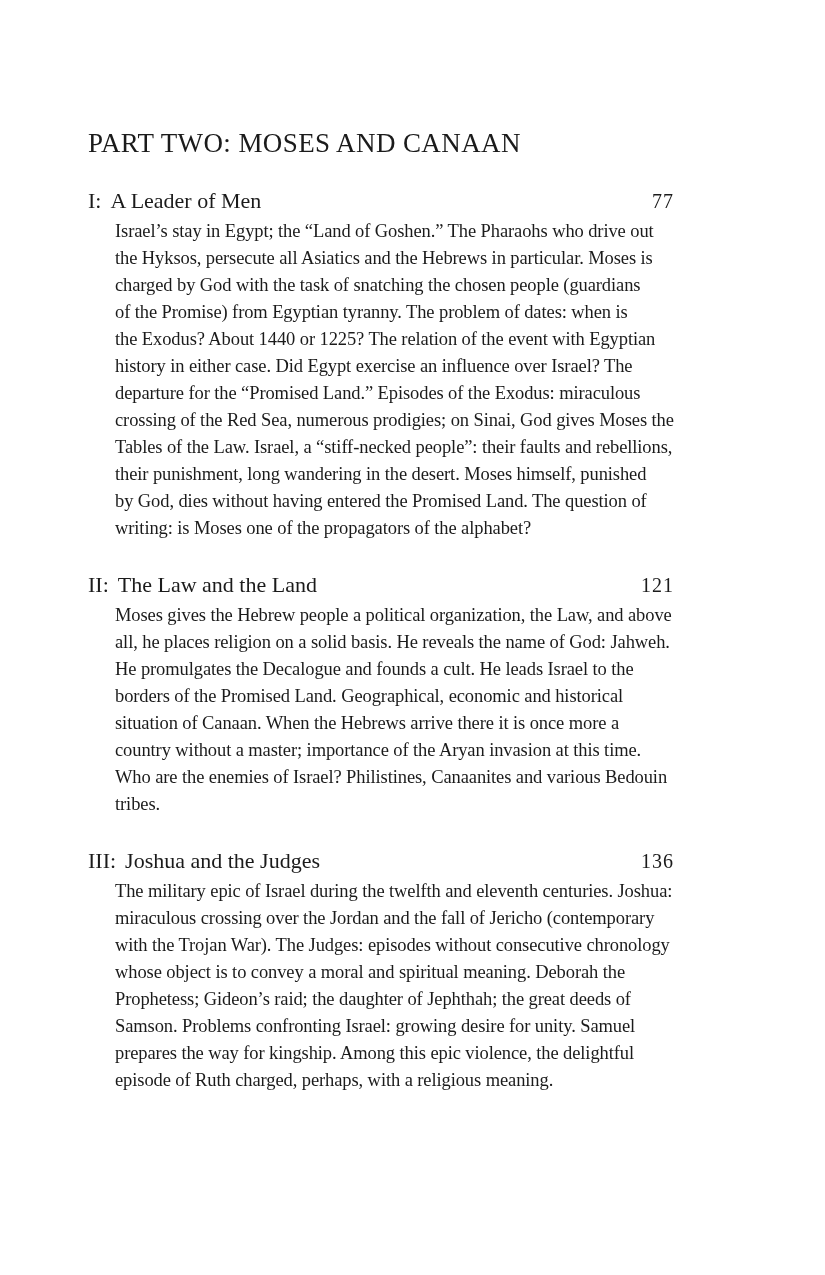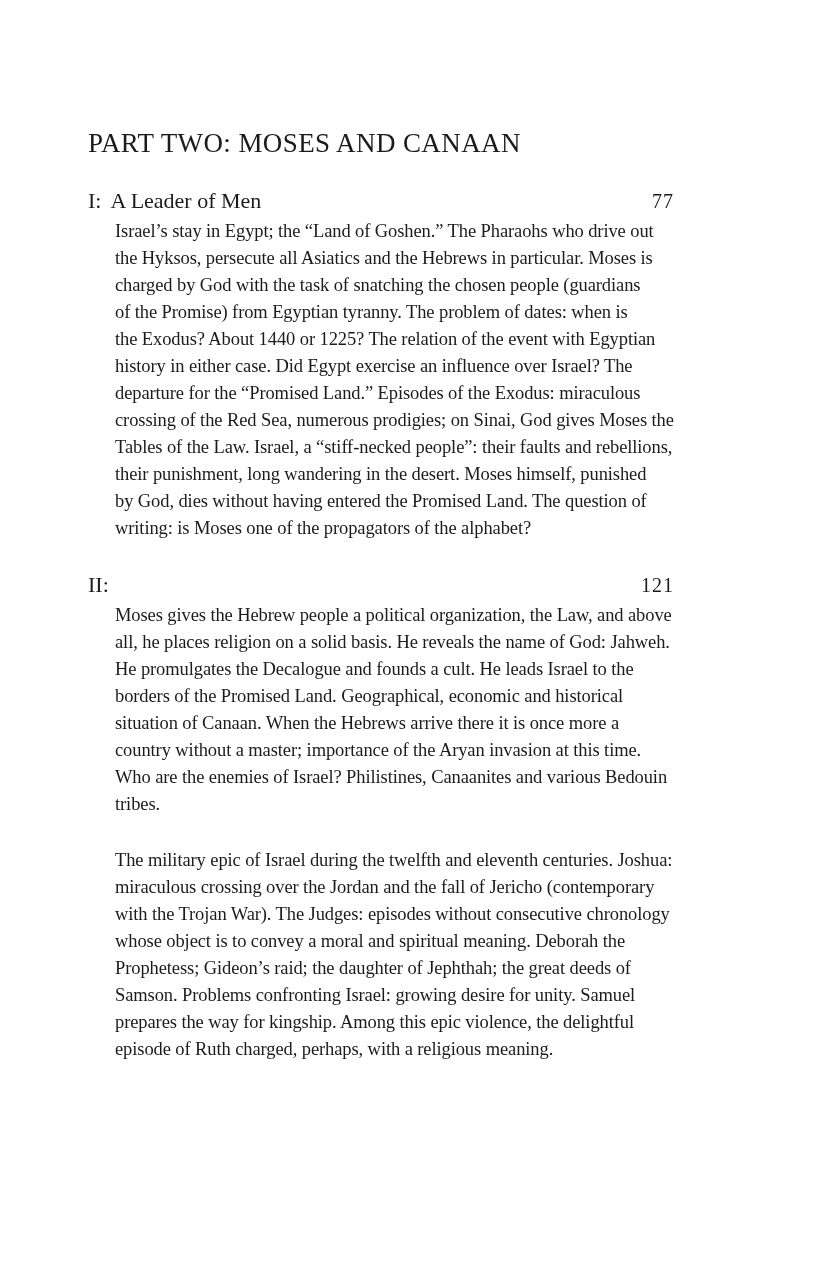--- a/index.html
+++ b/index.html
@@ -85,33 +85,39 @@
 crossing of the Red Sea, numerous prodigies; on Sinai, God gives Moses the
 Tables of the Law. Israel, a “stiff-necked people”: their faults and rebellions,
 their punishment, long wandering in the desert. Moses himself, punished
 by God, dies without having entered the Promised Land. The question of
 writing: is Moses one of the propagators of the alphabet?</p>
   </section>
 
   <section class="toc-entry">
     <div class="entry-heading">
       <span class="chapter-numeral">II:</span>
+      <span class="chapter-title">The Law and the Land</span>
       <span class="chapter-page-number">121</span>
     </div>
     <p class="chapter-summary">Moses gives the Hebrew people a political organization, the Law, and above
 all, he places religion on a solid basis. He reveals the name of God: Jahweh.
 He promulgates the Decalogue and founds a cult. He leads Israel to the
 borders of the Promised Land. Geographical, economic and historical
 situation of Canaan. When the Hebrews arrive there it is once more a
 country without a master; importance of the Aryan invasion at this time.
 Who are the enemies of Israel? Philistines, Canaanites and various Bedouin
 tribes.</p>
   </section>
 
   <section class="toc-entry">
+    <div class="entry-heading">
+      <span class="chapter-numeral">III:</span>
+      <span class="chapter-title">Joshua and the Judges</span>
+      <span class="chapter-page-number">136</span>
+    </div>
     <p class="chapter-summary">The military epic of Israel during the twelfth and eleventh centuries. Joshua:
 miraculous crossing over the Jordan and the fall of Jericho (contemporary
 with the Trojan War). The Judges: episodes without consecutive chronology
 whose object is to convey a moral and spiritual meaning. Deborah the
 Prophetess; Gideon’s raid; the daughter of Jephthah; the great deeds of
 Samson. Problems confronting Israel: growing desire for unity. Samuel
 prepares the way for kingship. Among this epic violence, the delightful
 episode of Ruth charged, perhaps, with a religious meaning.</p>
   </section>
 

